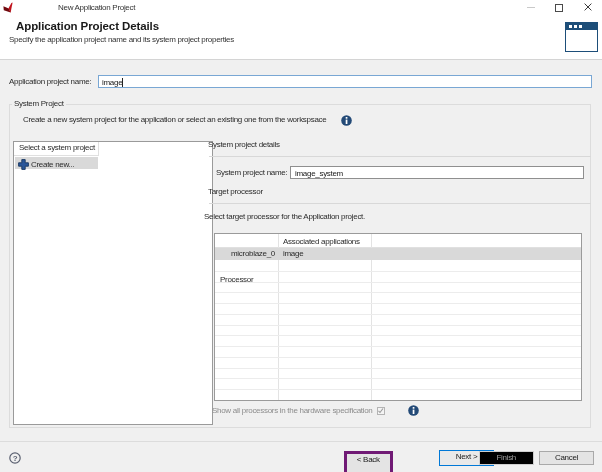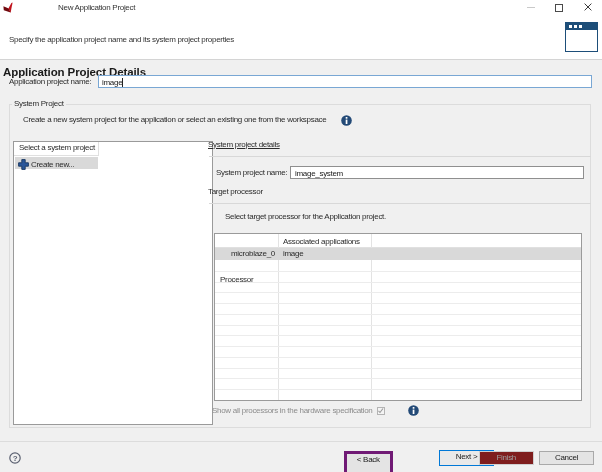--- a/index.html
+++ b/index.html
@@ -21,21 +21,21 @@
   <path d="M8.2 9.0 L8.6 11.6 L7.4 10.2 Z" fill="#9c0f15"></path>
 </svg>
 <div class="abs lbl" style="left:17px;top:2.5px;font-size:8px;color:#333;padding-left:41px;">New Application Project</div>
 
 <div class="abs" style="left:527px;top:7px;width:8px;height:1px;background:#c9c9c9;"></div>
 <div class="abs" style="left:555px;top:4px;width:7.5px;height:7.5px;border:1px solid #4a4a4a;box-sizing:border-box;"></div>
 <svg class="abs" style="left:584px;top:3px;" width="8" height="8" viewBox="0 0 8 8">
   <path d="M0.6 0.6 L7.4 7.4 M7.4 0.6 L0.6 7.4" stroke="#3a3a3a" stroke-width="1"></path>
 </svg>
 
-<div class="abs lbl" style="left:3px;top:20px;font-size:11.5px;font-weight:bold;letter-spacing:-0.1px;color:#1a1a1a;margin-top:46px;">Application Project Details</div>
+<div class="abs lbl" style="left:16px;top:20px;font-size:11.5px;font-weight:bold;letter-spacing:-0.1px;color:#1a1a1a;">Application Project Details</div>
 <div class="abs lbl" style="left:9px;top:35px;color:#333;">Specify the application project name and its system project properties</div>
 
 <div class="abs" style="left:565px;top:22px;width:33px;height:30px;border:1.5px solid #1d4e79;background:#fff;box-sizing:border-box;">
   <div style="position:absolute;left:0;top:0;width:100%;height:7px;background:#1d4e79;"></div>
   <div style="position:absolute;left:3px;top:2px;width:2.5px;height:2.5px;background:#fff;"></div>
   <div style="position:absolute;left:8px;top:2px;width:2.5px;height:2.5px;background:#fff;"></div>
   <div style="position:absolute;left:13px;top:2px;width:2.5px;height:2.5px;background:#fff;"></div>
 </div>
 
 <div class="abs lbl" style="left:9px;top:76.5px;">Application project name:</div>
@@ -58,32 +58,32 @@
 <div class="abs" style="left:13px;top:141px;width:200px;height:284px;background:#fff;border:1px solid #9a9a9a;box-sizing:border-box;padding-left:12px;">
   <div style="position:absolute;left:0;top:0;width:84px;height:13px;border-right:1px solid #e0e0e0;border-bottom:1px solid #e0e0e0;"></div>
   <div class="lbl" style="position:absolute;left:5px;top:1px;">Select a system project</div>
   <div style="position:absolute;left:1px;top:15px;width:83px;height:12px;background:#d9d9d9;"></div>
   <svg style="position:absolute;left:3.5px;top:16.5px;" width="11" height="11" viewBox="0 0 11 11">
     <path d="M3.8 0.6 H7.2 V3.8 H10.4 V7.2 H7.2 V10.4 H3.8 V7.2 H0.6 V3.8 H3.8 Z" fill="#2a5699" stroke="#16355e" stroke-width="0.9"></path>
   </svg>
   <div class="lbl" style="position:absolute;left:17px;top:18px;">Create new...</div>
 </div>
 
-<div class="abs lbl" style="left:208px;top:139.5px;text-decoration:underline;">System project details</div>
+<div class="abs lbl" style="left:208px;top:139.5px;">System project details</div>
 <div class="abs" style="left:209px;top:156px;width:382px;height:1px;background:#d8d8d8;"></div>
 
 <div class="abs lbl" style="left:216px;top:167.5px;">System project name:</div>
 <div class="abs" style="left:290px;top:166px;width:294px;height:13px;background:#fff;border:1px solid #8f8f8f;box-sizing:border-box;">
   <div class="lbl" style="position:absolute;left:4px;top:2px;color:#1a1a1a;">image_system</div>
 </div>
 
 <div class="abs lbl" style="left:208px;top:186.5px;">Target processor</div>
 <div class="abs" style="left:209px;top:203px;width:382px;height:1px;background:#d8d8d8;"></div>
 
-<div class="abs lbl" style="left:225px;top:212px;">Select target processor for the Application project.</div>
+<div class="abs lbl" style="left:204px;top:212px;">Select target processor for the Application project.</div>
 
 <div class="abs" style="left:214px;top:233px;width:368px;height:168px;background:#fff;border:1px solid #9a9a9a;box-sizing:border-box;">
 
   <div style="position:absolute;left:0;top:13px;width:100%;height:1px;background:#e0e0e0;"></div>
 
   <div style="position:absolute;left:63px;top:0;width:1px;height:100%;background:#e3e3e3;"></div>
   <div style="position:absolute;left:156px;top:0;width:1px;height:100%;background:#e3e3e3;"></div>
   <div class="lbl" style="position:absolute;left:5px;top:3px;margin-top:38px;">Processor</div>
   <div class="lbl" style="position:absolute;left:68px;top:3px;">Associated applications</div>
 
@@ -119,14 +119,14 @@
 
 <div class="abs" style="left:0;top:441px;width:602px;height:1px;background:#dcdcdc;"></div>
 
 <svg class="abs" style="left:9px;top:452px;" width="12" height="12" viewBox="0 0 12 12">
   <circle cx="6" cy="6" r="5.2" fill="none" stroke="#5a6070" stroke-width="1.2"></circle>
   <text x="6" y="8.8" font-size="8" font-weight="bold" fill="#5a6070" text-anchor="middle" font-family="Liberation Sans">?</text>
 </svg>
 
 <div class="abs" style="left:344px;top:451px;width:48.5px;height:24px;background:#e4e4e4;border:3px solid #701a75;box-sizing:border-box;text-align:center;line-height:12px;color:#1a1a1a;">&lt; Back</div>
 <div class="abs" style="left:417px;top:450px;width:55px;height:15.5px;background:#e9e9e9;border:1.5px solid #0078d7;box-sizing:border-box;text-align:center;line-height:12.5px;color:#1a1a1a;margin-left:22px;">Next &gt;</div>
-<div class="abs" style="left:478.5px;top:451px;width:55.5px;height:14px;background:#7f1d1d;border:1px solid #cfcfcf;box-sizing:border-box;text-align:center;line-height:12px;color:#9e9e9e;">Finish</div>
+<div class="abs" style="left:478.5px;top:451px;width:55.5px;height:14px;background:#000000;border:1px solid #cfcfcf;box-sizing:border-box;text-align:center;line-height:12px;color:#9e9e9e;">Finish</div>
 <div class="abs" style="left:539px;top:451px;width:55px;height:14px;background:#e4e4e4;border:1px solid #a9a9a9;box-sizing:border-box;text-align:center;line-height:12px;color:#1a1a1a;">Cancel</div>
 
 </body></html>

